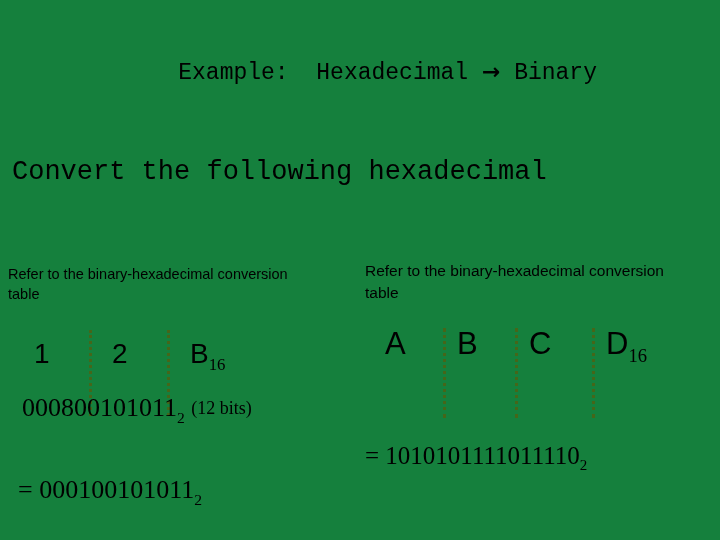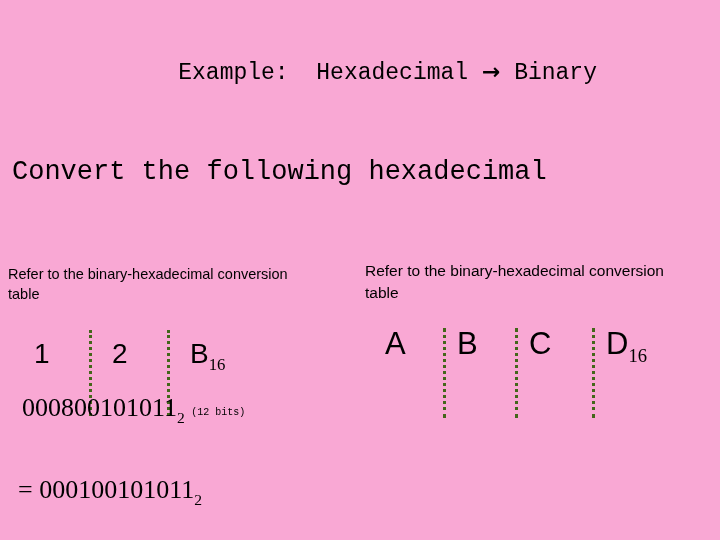--- a/index.html
+++ b/index.html
@@ -14,21 +14,21 @@
     overflow: hidden;
     font-family: "Liberation Sans", sans-serif;
     color: #000000;
   }
 
   .slide {
     position: absolute;
     left: 0; top: 0;
     width: 720px;
     height: 540px;
-    background: #f9a8d4;
+    background: #15803d;
   }
 
   
   .title-line {
     position: absolute;
     left: 0;
     top: 30px;
     width: 720px;
     text-align: center;
     font-family: "Liberation Mono", "DejaVu Sans Mono", monospace;
@@ -139,22 +139,22 @@
     top: 135px;
     font-size: 26px;
   }
   .l-sum {
     left: 18px;
     top: 197px;
     font-size: 26px;
     margin-top: 20px;
   }
   .bits-note {
-    font-family: Liberation Mono, monospace;
-    font-size: 10px;
+    font-family: Liberation Serif, serif;
+    font-size: 18px;
     vertical-align: 0.12em;
   }
 
   
   .r-digits {
     left: 30px;
     top: 74px;
     font-size: 31px;
   }
   .r-bin {
@@ -224,15 +224,16 @@
       <span>conversion table</span>
     </div>
 
     <div class="dotted" style="left:88px; top:76px; height:90px;"></div>
     <div class="dotted" style="left:160px; top:76px; height:90px;"></div>
     <div class="dotted" style="left:237px; top:76px; height:90px;"></div>
 
     <div class="digit-row r-digits"><span class="cell" style="display:inline-block;width:72px">A</span><span class="cell" style="display:inline-block;width:72px">B</span><span class="cell" style="display:inline-block;width:77px">C</span><span>D</span><span class="sub-sans">16</span></div>
 
 
+    <div class="sum-row r-sum"><span>= </span><span>1010101111011110</span><span class="sub-small">2</span></div>
   </div>
 
 </div>
 
 </body></html>

